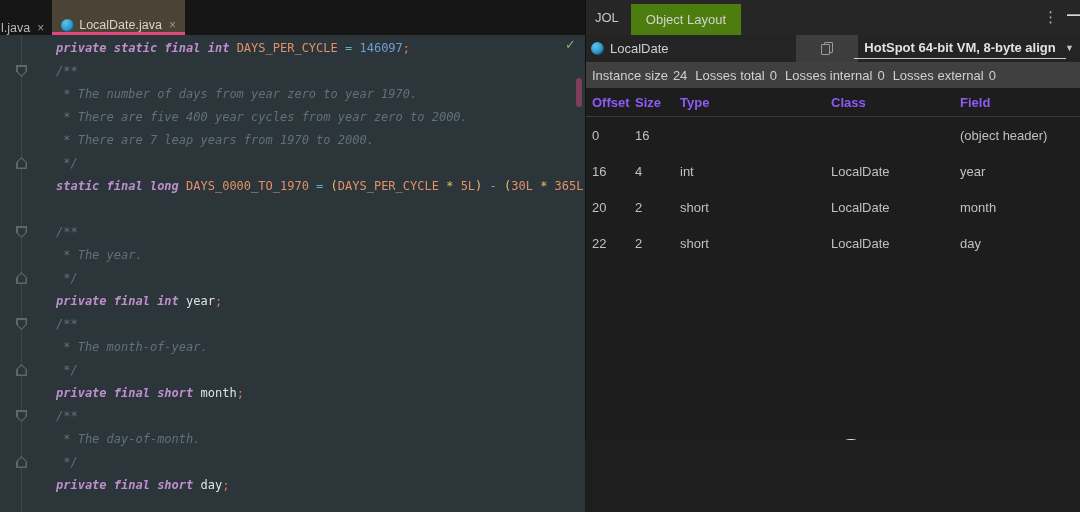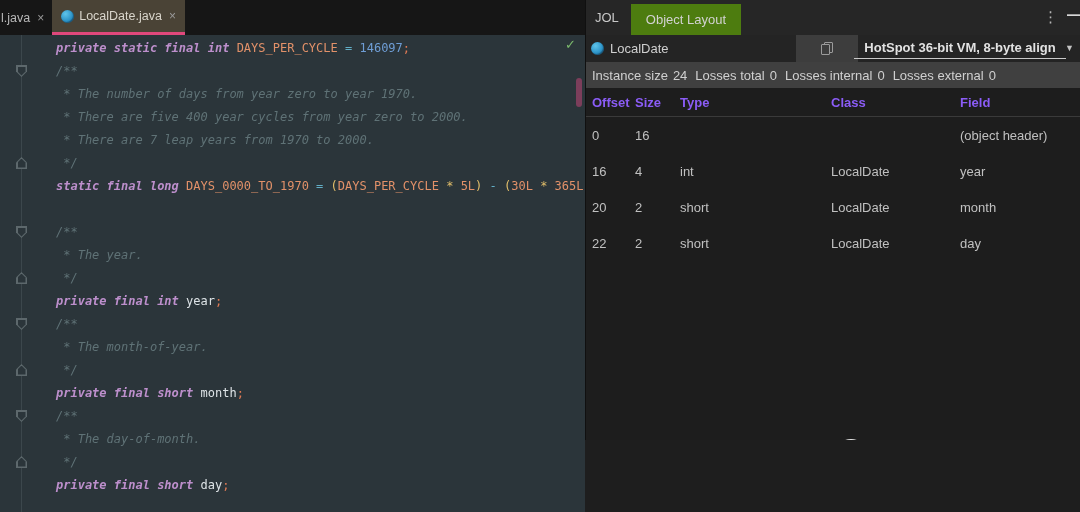--- a/index.html
+++ b/index.html
@@ -3,21 +3,21 @@
 <meta charset="utf-8">
 <style>
   * { margin:0; padding:0; box-sizing:border-box; }
   html,body { width:1080px; height:512px; overflow:hidden; background:#1e1e1e; }
   .screen { position:relative; width:1080px; height:512px; display:flex;
             font-family:"Liberation Sans", sans-serif; }
 
   
   .editor-pane { position:relative; width:585px; height:512px; display:flex; flex-direction:column; }
   .tab-bar { height:35px; background:#161616; display:flex; align-items:stretch; flex:0 0 35px; }
-  .tab { display:flex; align-items:center; gap:5px; padding:0 8px; color:#b9b9b9; font-size:12.5px; cursor:default; }
+  .tab { display:flex; align-items:flex-end; gap:5px; padding:0 8px; color:#b9b9b9; font-size:12.5px; cursor:default; }
   .tab.inactive { padding-left:1px; }
   .tab.active { background:#4a4336; border-bottom:3px solid #e0487c; color:#d9d5cb; padding:0 9px; }
   .tab-close { color:#9a9a9a; font-size:12px; margin-left:2px; }
   .class-icon { width:13px; height:13px; border-radius:50%;
     background: radial-gradient(circle at 35% 30%, #5fc4ea 0%, #2e95c9 55%, #1b6fa8 100%);
     box-shadow: inset -1px -1px 1px rgba(0,0,0,.35); display:inline-block; }
 
   .editor { position:relative; flex:1; background:#2b353a; overflow:hidden;
             font-family:"DejaVu Sans Mono", monospace; font-size:12px; }
   #code-lines { padding-top:2px; }
@@ -143,21 +143,21 @@
       <span class="hide-icon">—</span>
     </div>
 
     <div class="jol-toolbar">
       <span class="tb-class-icon"></span>
       <span class="tb-class-name">LocalDate</span>
       <div class="copy-btn">
         <span class="copy-glyph"></span>
       </div>
       <div class="vm-select">
-        <span class="vm-text">HotSpot 36-bit VM, 8-byte align</span>
+        <span class="vm-text">HotSpot 64-bit VM, 8-byte align</span>
       </div>
       <span class="vm-arrow">▼</span>
     </div>
 
     <div class="jol-stats" id="jol-stats">
         <span class="stat-label">Instance size</span>
         <span class="stat-value">24</span>
         <span class="stat-label">Losses total</span>
         <span class="stat-value">0</span>
         <span class="stat-label">Losses internal</span>

